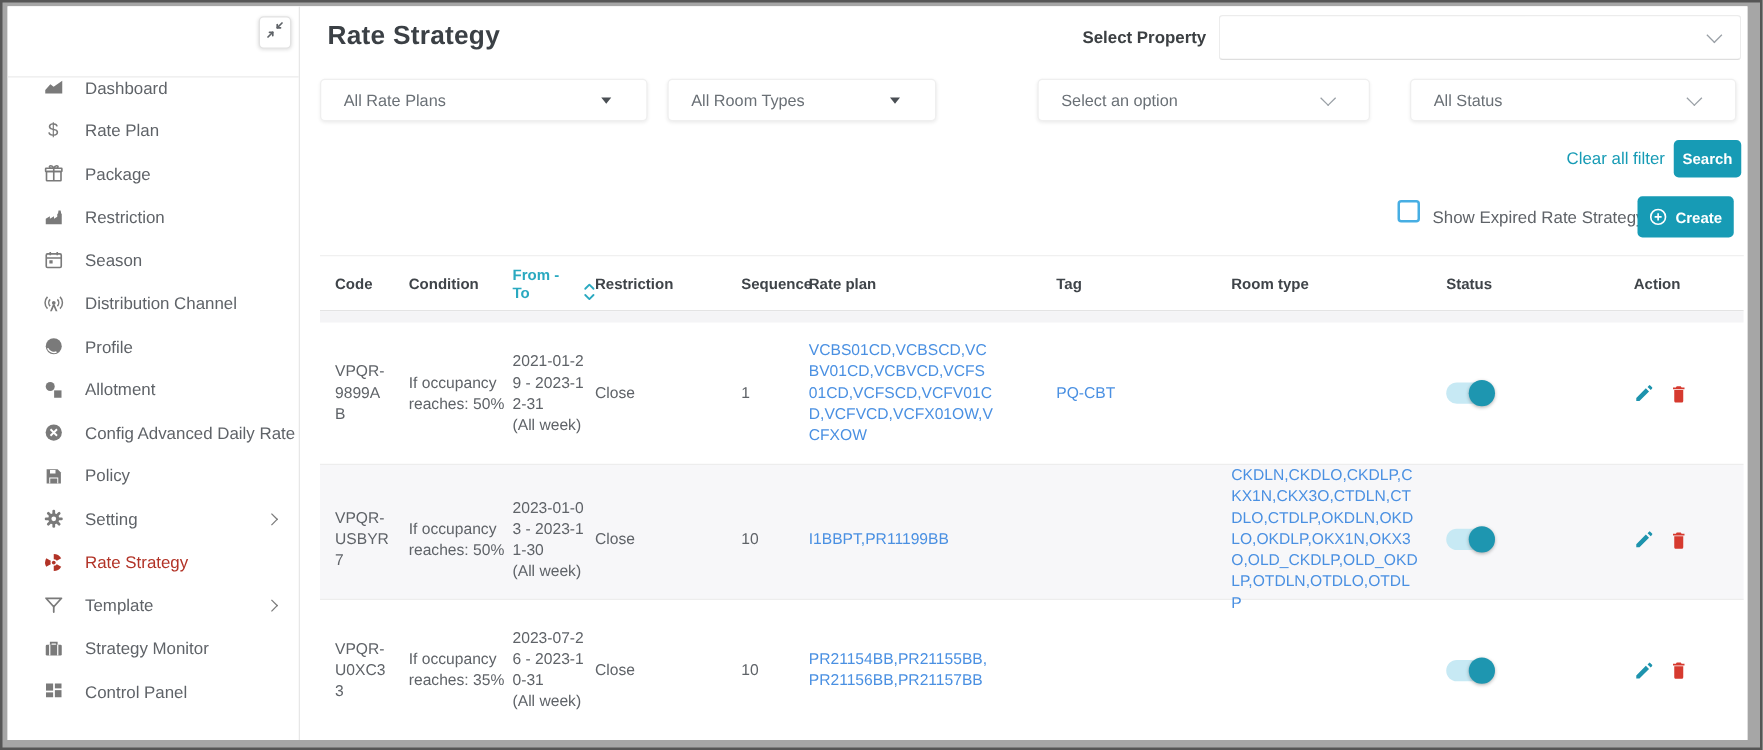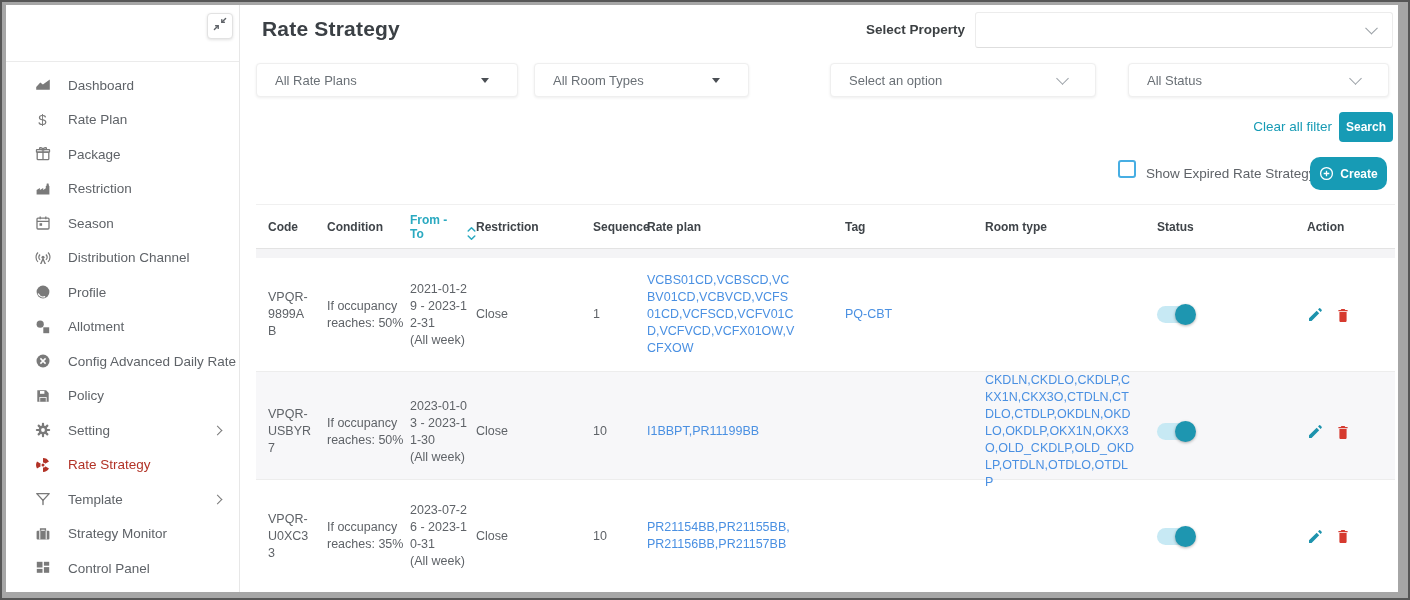--- a/index.html
+++ b/index.html
@@ -4,21 +4,21 @@
 <style>
   * { margin:0; padding:0; box-sizing:border-box; }
   body { background:#9b9b9b; font-family:"Liberation Sans", sans-serif; }
   .frame { position:relative; width:1410px; height:600px; background:#a6a6a6; border:2px solid #565656; }
   .screen { position:absolute; left:4px; top:3px; width:1392px; height:587px; background:#fff; overflow:hidden; }
 
   
   .sidebar { position:absolute; left:0; top:0; width:234px; height:100%; background:#fff; border-right:1px solid #e7e7e7; }
   .collapse-btn { position:absolute; right:6px; top:8px; width:26px; height:26px; background:#fff; border:1px solid #e2e2e2; border-radius:4px; box-shadow:0 1px 3px rgba(0,0,0,.12); display:flex; align-items:center; justify-content:center; cursor:pointer; }
   .sidebar-divider { position:absolute; left:0; top:56px; width:100%; height:1px; background:#ebebeb; }
-  .menu { position:absolute; left:0; top:63px; width:100%; }
+  .menu { position:absolute; left:0; top:48px; width:100%; }
   .menu-item { height:34.5px; display:flex; align-items:center; padding:0 14px 0 28px; cursor:pointer; }
   .mi-icon { width:17px; height:17px; display:flex; align-items:center; justify-content:center; flex:0 0 17px; }
   .mi-label { margin-left:17px; font-size:13.5px; color:#5f6368; flex:1 1 auto; white-space:nowrap; }
   .menu-item.active .mi-label { color:#b23327; }
   .mi-chevron { width:7px; height:7px; border-top:1.7px solid #7a7a7a; border-right:1.7px solid #7a7a7a; transform:rotate(45deg); margin-right:4px; }
   .dollar-glyph { font-size:15px; color:#7a7a7a; line-height:1; }
 
   
   .content { position:absolute; left:234px; top:0; right:0; bottom:0; background:#fff; }
   .page-title { position:absolute; left:22px; top:12px; font-size:21px; font-weight:700; color:#3b4045; letter-spacing:.2px; }
@@ -30,21 +30,21 @@
   .filter-box { position:absolute; top:0; height:34px; border:1px solid #efefef; border-radius:4px; box-shadow:0 1px 3px rgba(0,0,0,.07); display:flex; align-items:center; justify-content:space-between; padding:0 28px 0 18px; font-size:13px; color:#6a7076; cursor:pointer; background:#fff; }
   .fb1 { left:16px; width:262px; } .fb2 { left:294px; width:215px; }
   .fb3 { left:590px; width:266px; } .fb4 { left:888px; width:261px; }
   .caret-sm { width:0; height:0; border-left:4px solid transparent; border-right:4px solid transparent; border-top:5px solid #4a4f54; }
   .chev-in { width:9px; height:9px; border-right:1.8px solid #9aa0a6; border-bottom:1.8px solid #9aa0a6; transform:rotate(45deg); margin-top:-4px; }
   .clear-link { position:absolute; top:107px; right:66px; line-height:30px; font-size:13.5px; color:#179bb5; cursor:pointer; }
   .btn { background:#179bb5; color:#fff; border:none; border-radius:4px; font-family:inherit; font-weight:700; font-size:12px; cursor:pointer; }
   .search-btn { position:absolute; top:107px; right:5px; width:54px; height:30px; }
   .expired-checkbox { position:absolute; left:878px; top:155px; width:18px; height:18px; border:2px solid #47aee3; border-radius:3px; background:#fff; cursor:pointer; }
   .expired-label { position:absolute; left:906px; top:152px; line-height:33px; font-size:13.5px; color:#5f6368; }
-  .create-btn { position:absolute; top:152px; right:11px; width:77px; height:33px; display:flex; align-items:center; justify-content:center; gap:6px;border-radius:10px; }
+  .create-btn { position:absolute; top:152px; right:11px; width:77px; height:33px; display:flex; align-items:center; justify-content:center; gap:6px; }
 
   
   .table { position:absolute; left:16px; right:3px; top:199px; bottom:0; overflow:hidden; border-top:1px solid #f0f0f0; }
   .trow { display:grid; grid-template-columns:71px 83px 66px 117px 54px 198px 140px 160px 112px 1fr; align-items:center; }
   .t-head { height:44px; font-size:12px; font-weight:700; color:#3f4449; border-bottom:1px solid #e3e3e3; }
   .t-strip { height:9px; background:#f4f4f6; }
   .t-row { font-size:12.5px; color:#5f6368; line-height:17px; border-bottom:1px solid #ededed; }
   .row-0 { height:114px; } .row-1 { height:108px; background:#f7f7f9; } .row-2 { height:113px; }
   .c-code { padding-left:12px; } .c-code span { display:block; width:43.8px; word-break:break-all; }
   .c-cond span { display:block; width:86px; }

